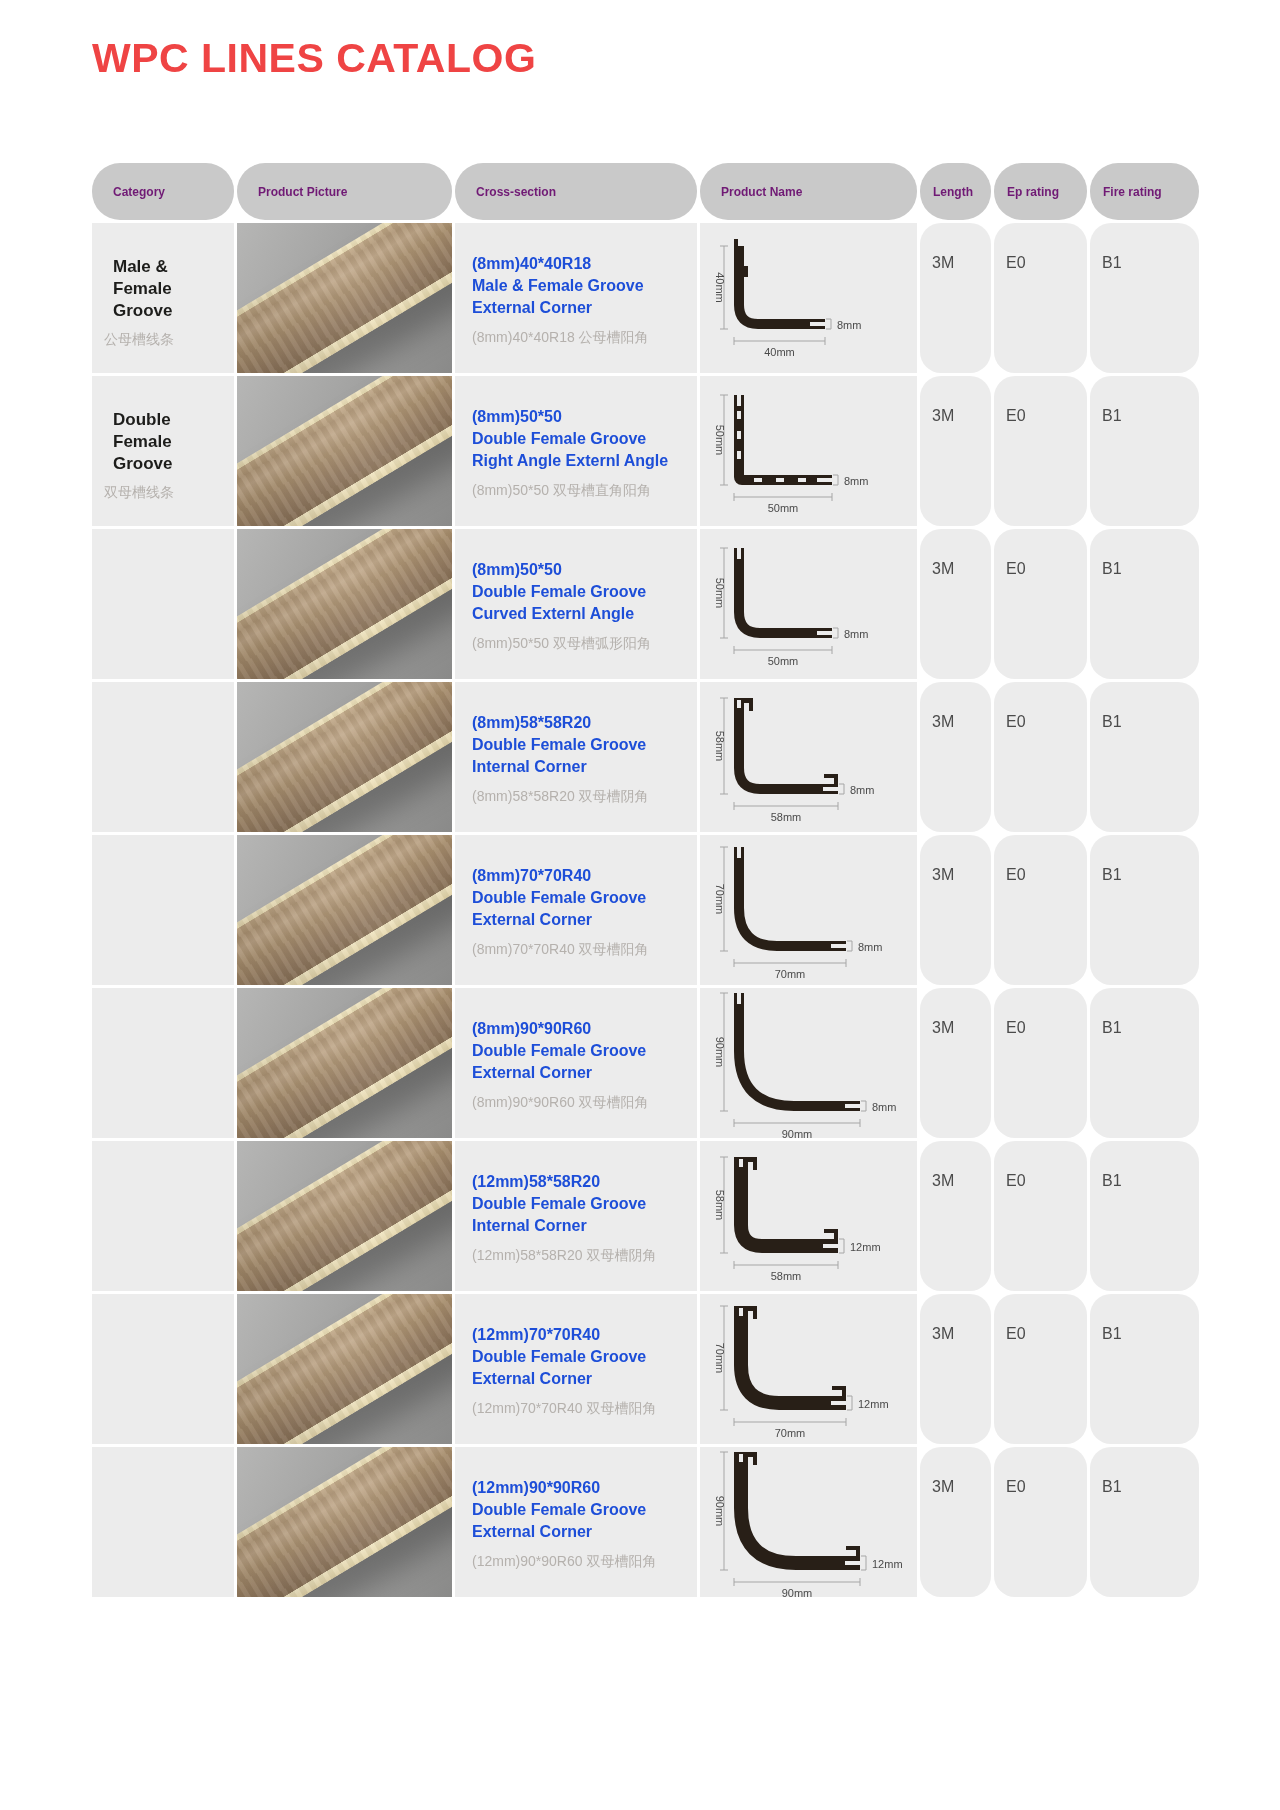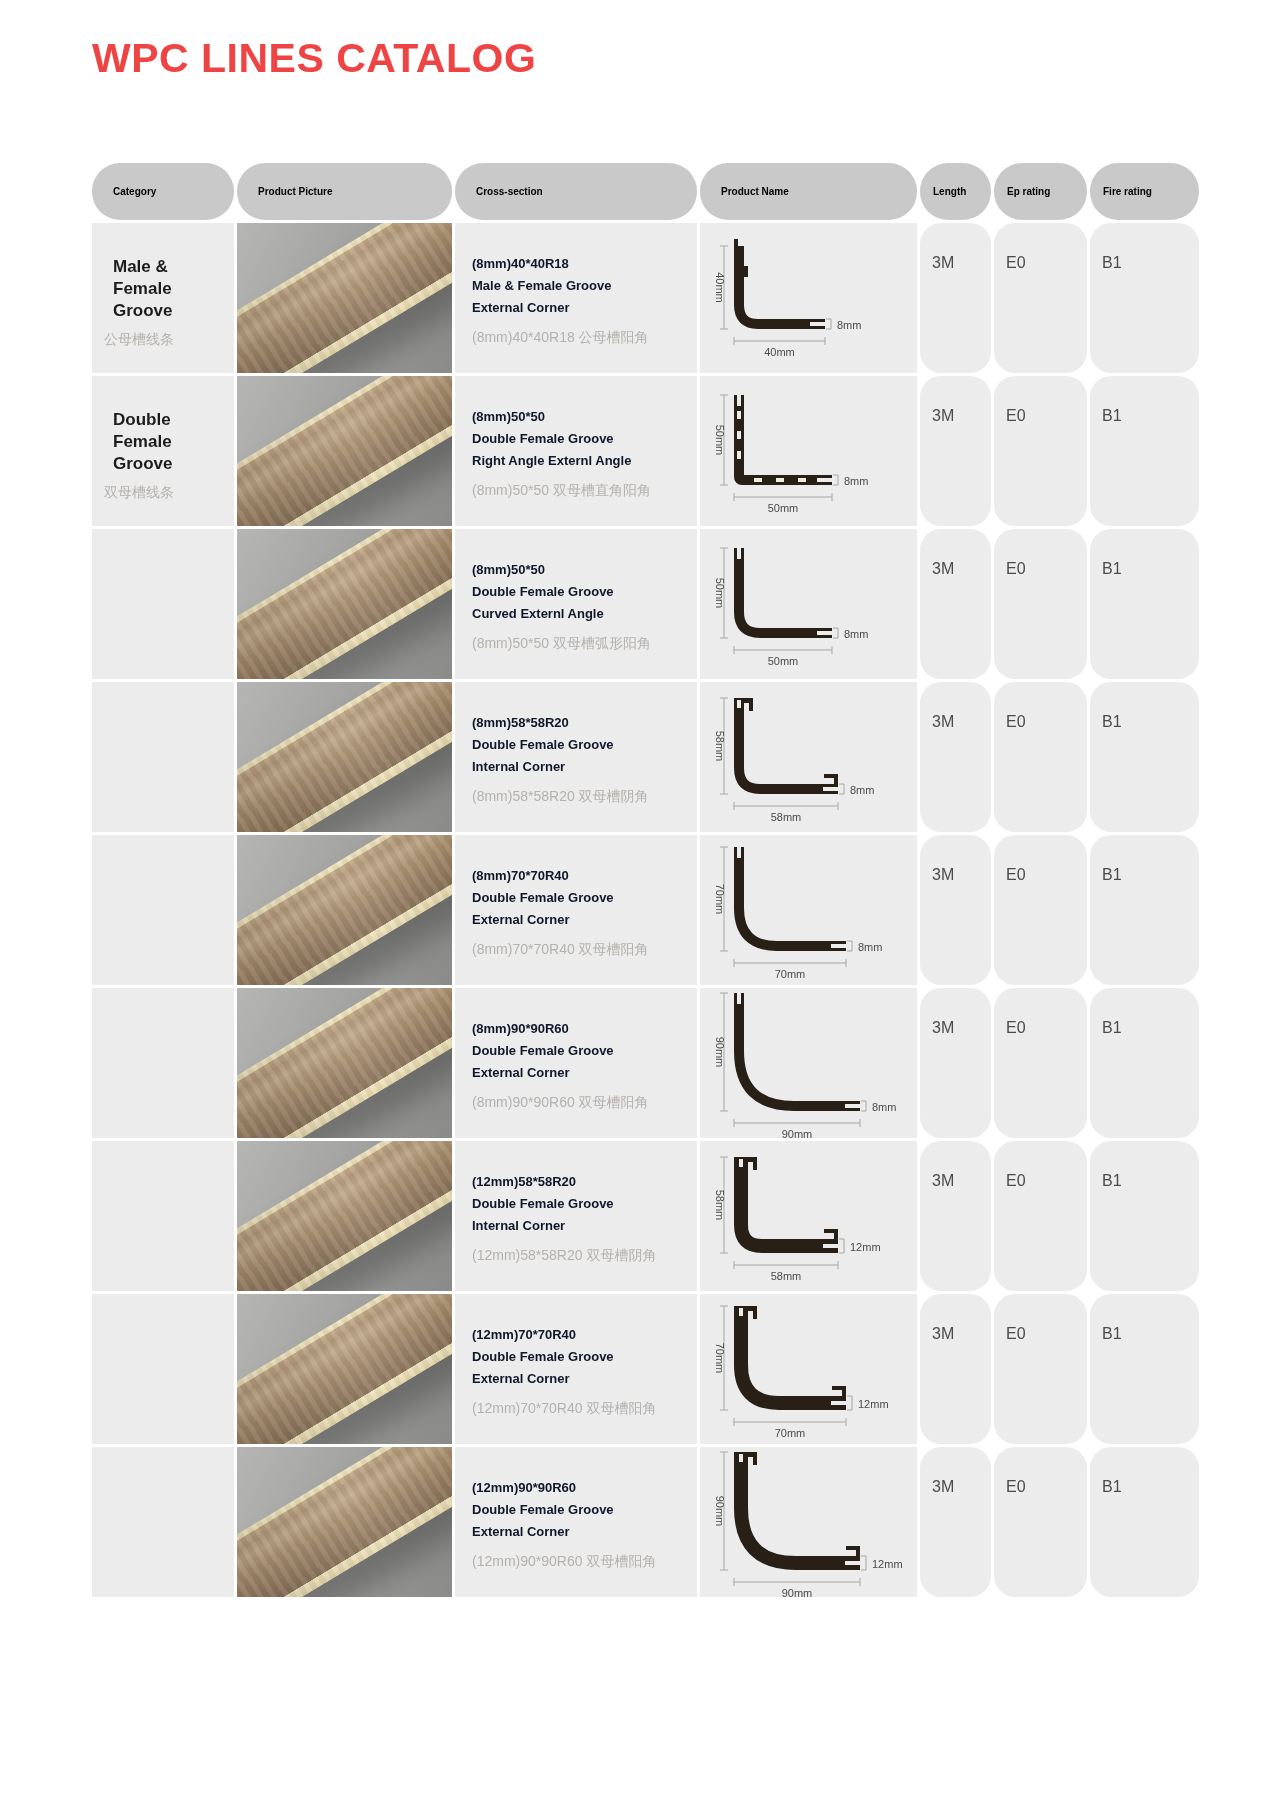--- a/index.html
+++ b/index.html
@@ -8,21 +8,21 @@
   .page{position:absolute;inset:0;background:#ffffff;overflow:hidden;}
 
   h1.title{margin:36px 0 0 92px;font-size:41px;line-height:44px;font-weight:700;
            letter-spacing:.5px;color:#ef4444;}
 
   .catalog{position:absolute;left:92px;top:163px;width:1107px;}
   .thead,.row{display:grid;grid-template-columns:142px 215px 242px 217px 71px 93px 109px;
               grid-column-gap:3px;}
   .thead{height:57px;margin-bottom:3px;}
   .thead .hcell{background:#c9c9c9;display:flex;align-items:center;
-                font-size:10px;font-weight:700;color:#000000;border-radius:28px;}
+                font-size:12px;font-weight:700;color:#701a75;border-radius:28px;}
   .hcell{padding-left:21px;box-sizing:border-box;}
   .hcell.tight{padding-left:13px;}
 
   .tbody .row{height:150px;margin-bottom:3px;}
   .cell{background:#ececec;position:relative;box-sizing:border-box;overflow:hidden;}
 
   
   .cat{padding:33px 10px 0 21px;}
   .cat-name{font-size:17px;line-height:22px;font-weight:700;color:#1d1d1b;}
   .cat-cn{position:absolute;left:12px;bottom:24px;font-size:14px;color:#b5b1ad;}
@@ -36,21 +36,21 @@
            #bca27e 6.5%,#ad9270 16%,#bda383 28%,#a98e6b 44%,#9c8162 60%,
            #8f755a 76%,#856c50 89%,
            #efe3bc 89.5%,#e3d3a4 100%);
          box-shadow:16px 26px 30px rgba(0,0,0,.28);}
   .plank::after{content:"";position:absolute;inset:0;
          background:repeating-linear-gradient(88deg,rgba(255,255,255,.07) 0 5px,rgba(0,0,0,.045) 5px 11px),
                     linear-gradient(to right,rgba(0,0,0,.12),rgba(255,255,255,.10) 55%,rgba(0,0,0,.05));}
 
   
   .name{padding:30px 6px 0 17px;}
-  .nline{font-size:13px;line-height:22px;font-weight:700;color:#0f172a;white-space:nowrap;}
+  .nline{font-size:16px;line-height:22px;font-weight:700;color:#1d4ed8;white-space:nowrap;}
   .name-cn{position:absolute;left:17px;bottom:26px;font-size:14px;color:#b5b1ad;white-space:nowrap;}
 
   
   .cross{display:flex;align-items:center;padding-left:8px;}
   .cross svg text{font-family:"Liberation Sans",sans-serif;}
 
   
   .val{padding:31px 4px 0 12px;font-size:16px;color:#4b4b4b;border-radius:21px;}
 </style>
 </head>

